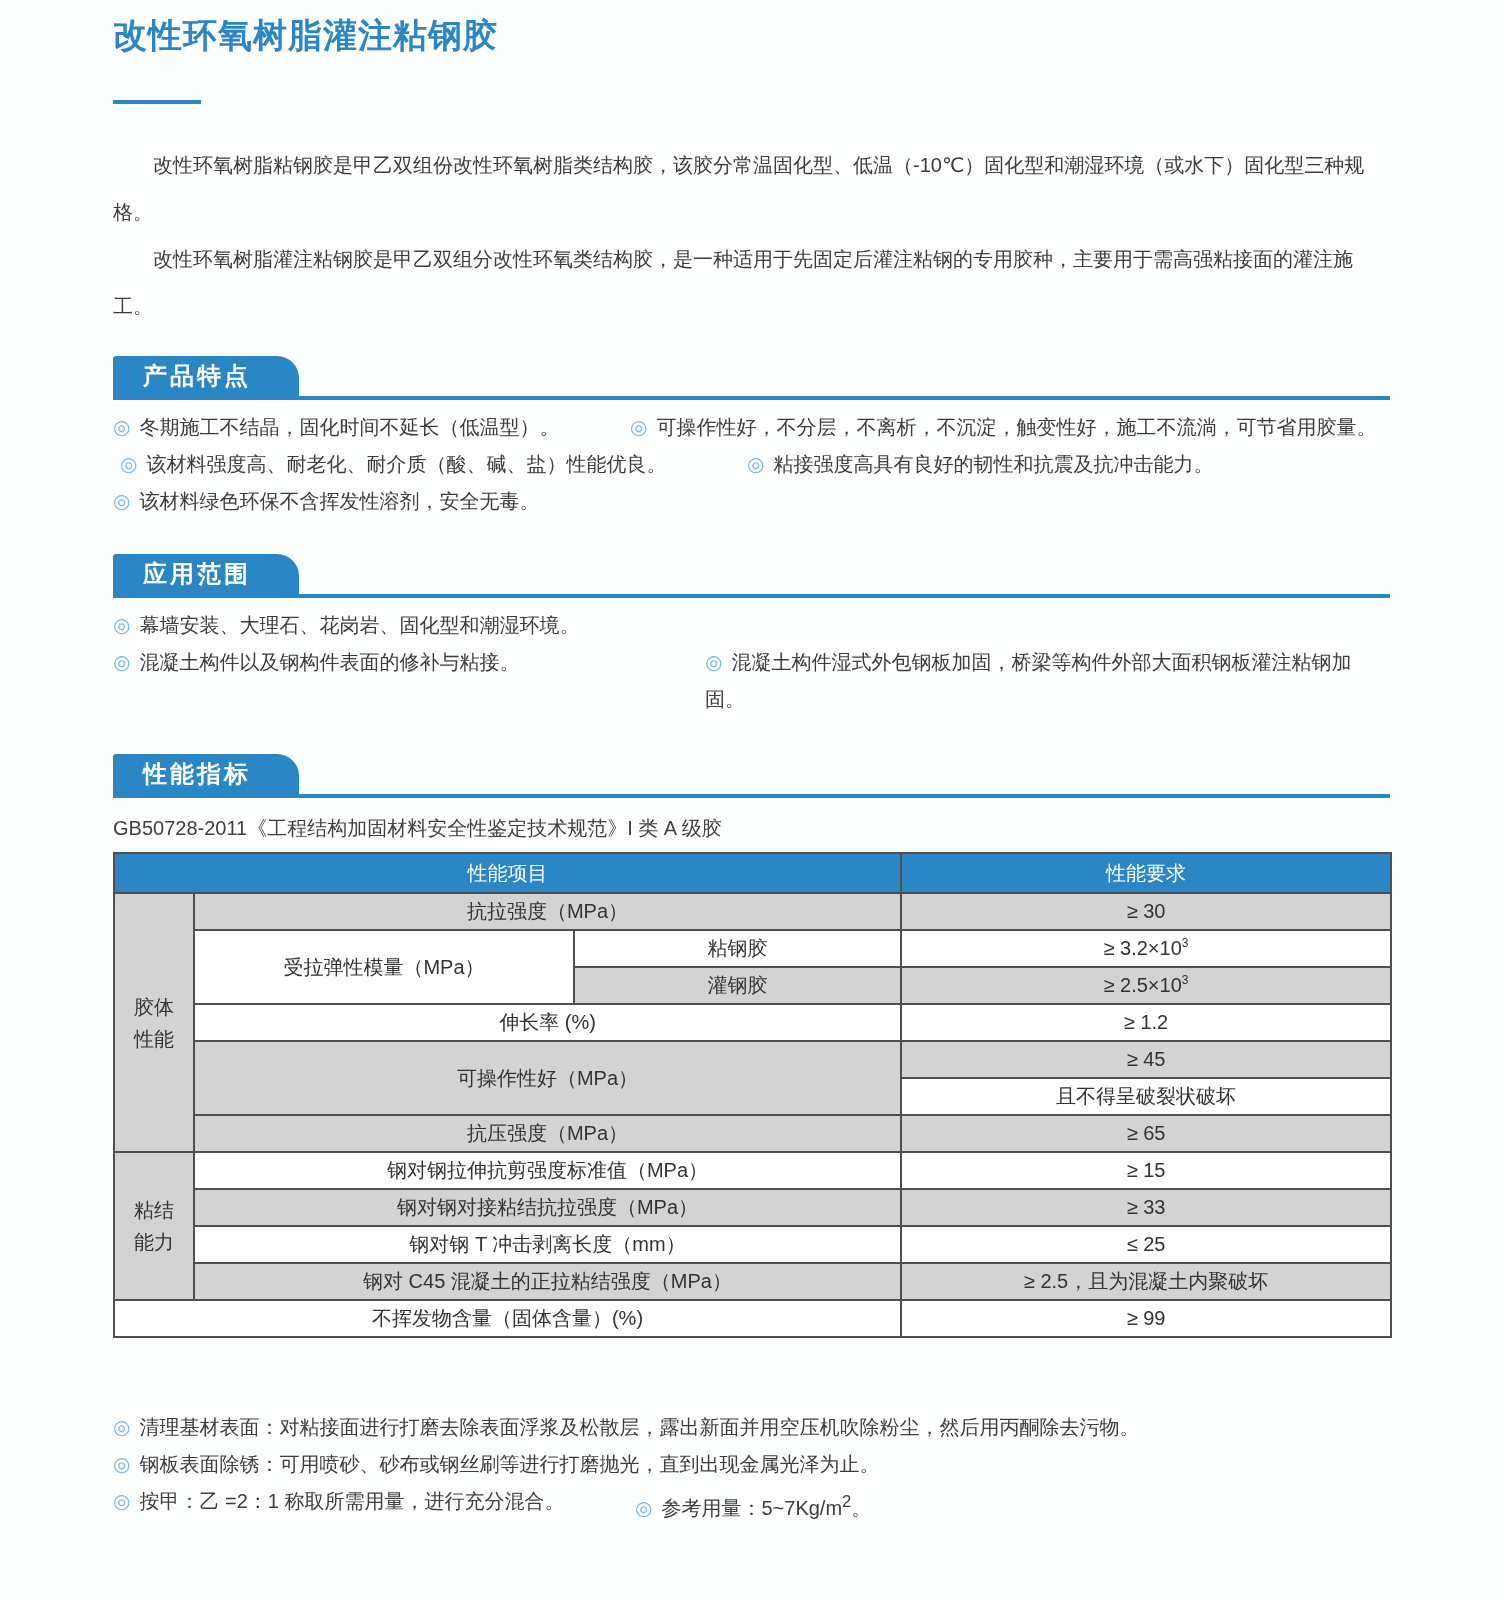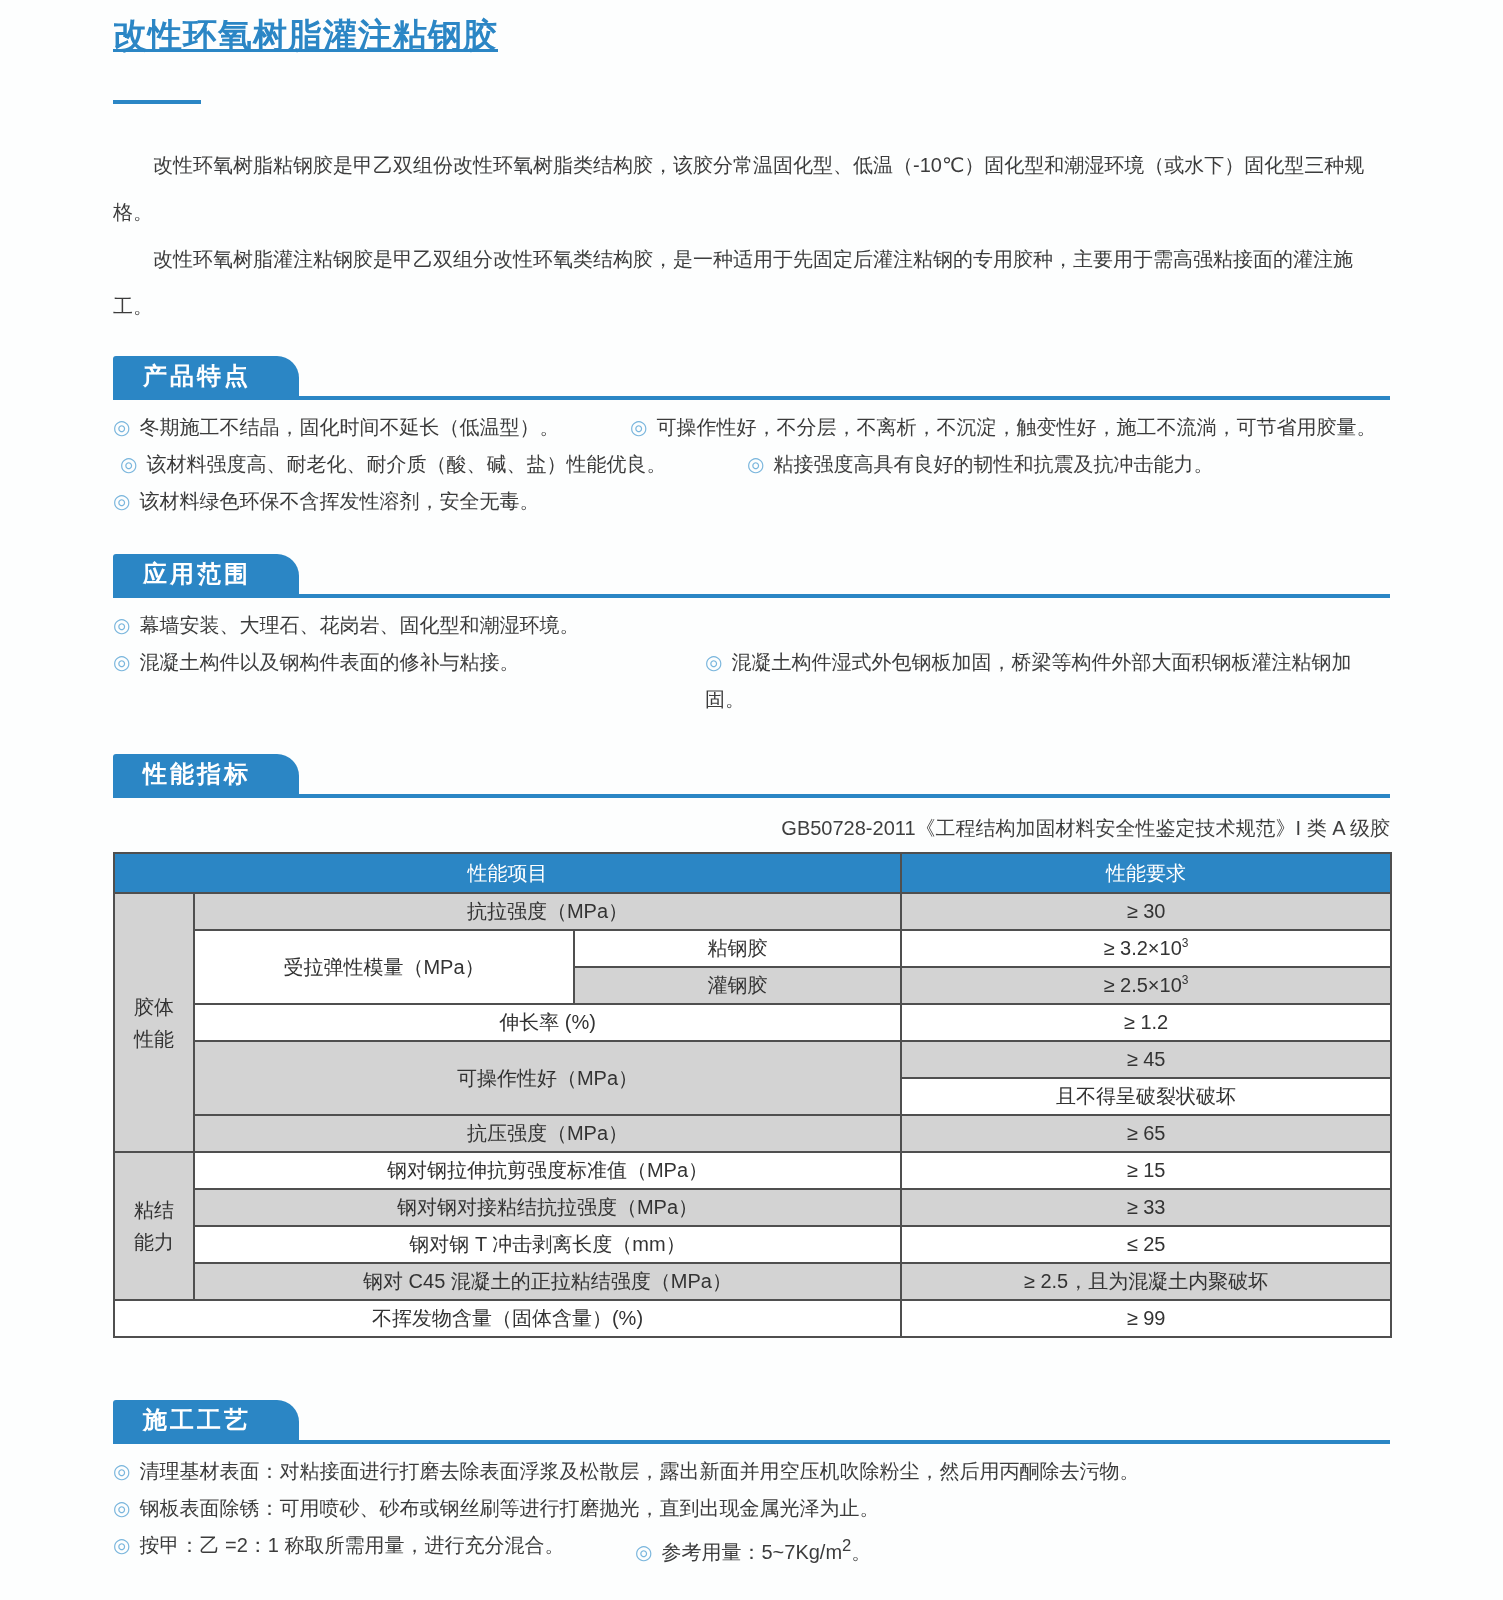--- a/index.html
+++ b/index.html
@@ -9,21 +9,21 @@
     --text:#3c3c3c;
     --bullet-blue:#7ab6dd;
   }
   html,body{margin:0;padding:0;background:#ffffff;}
   body{font-family:"Liberation Sans","DejaVu Sans",sans-serif;color:var(--text);}
   .page{width:1503px;height:1600px;box-sizing:border-box;padding:10px 113px 0 113px;
         background:#fdfefe;overflow:hidden;position:relative;}
 
   
   .title{font-size:34px;line-height:42px;font-weight:bold;color:var(--accent);
-         margin:4px 0 0 0;letter-spacing:1px;text-decoration:underline;}
+         margin:4px 0 0 0;letter-spacing:1px;}
   .title-rule{width:88px;height:4px;background:var(--accent);margin-top:44px;}
 
   
   .intro{margin-top:38px;font-size:20px;line-height:47px;color:var(--text);}
   .intro p{margin:0;text-indent:40px;}
 
   
   .sec-head{border-bottom:4px solid var(--accent);height:40px;}
   .sec-tab{display:inline-block;height:40px;line-height:40px;background:var(--accent);
            color:#ffffff;font-size:24px;font-weight:bold;letter-spacing:3px;
@@ -33,21 +33,21 @@
   .bullets{padding-top:9px;font-size:20px;}
   .b-row{display:flex;line-height:37px;}
   .b-item{display:block;}
   .bul{color:var(--bullet-blue);margin-right:9px;}
   .w517{width:517px;flex:none;}
   .w627{width:627px;flex:none;margin-left:7px;}
   .w592{width:592px;flex:none;}
   .w522{width:522px;flex:none;}
 
   
-  .tbl-caption{text-align:right;font-size:20px;color:#3f3f3f;margin:17px 0 10px 0;}
+  .tbl-caption{text-align:left;font-size:20px;color:#3f3f3f;margin:17px 0 10px 0;}
   table.perf{border-collapse:collapse;width:1277px;table-layout:fixed;
              font-size:20px;text-align:center;color:#333333;}
   table.perf th,table.perf td{border:2px solid var(--border-dark);padding:0 12px;height:35px;}
   table.perf thead th{background:var(--accent);color:#ffffff;font-weight:normal;height:38px;}
   td.g{background:var(--cell-gray);}
   td.w{background:#ffffff;}
   .group-cell span{display:block;line-height:32px;}
   table.perf sup{font-size:12px;vertical-align:super;line-height:0;}
 
   .mt-features{margin-top:26px;}
@@ -176,23 +176,20 @@
         </tr>
         <tr>
           <td class="w" colspan="3">不挥发物含量（固体含量）(%)</td>
           <td class="w">≥ 99</td>
         </tr>
       </tbody>
     </table>
   </section>
 
   <section class="mt-process">
-    <div class="sec-head">
-      <span class="sec-tab">施工工艺</span>
-    </div>
     <div class="bullets">
       <div class="b-row">
         <div class="b-item"><span class="bul">◎</span><span>清理基材表面：对粘接面进行打磨去除表面浮浆及松散层，露出新面并用空压机吹除粉尘，然后用丙酮除去污物。</span></div>
       </div>
       <div class="b-row">
         <div class="b-item"><span class="bul">◎</span><span>钢板表面除锈：可用喷砂、砂布或钢丝刷等进行打磨抛光，直到出现金属光泽为止。</span></div>
       </div>
       <div class="b-row">
         <div class="b-item w522"><span class="bul">◎</span><span>按甲：乙 =2：1 称取所需用量，进行充分混合。</span></div>
         <div class="b-item"><span class="bul">◎</span><span>参考用量：5~7Kg/m</span><sup>2</sup><span>。</span></div>

